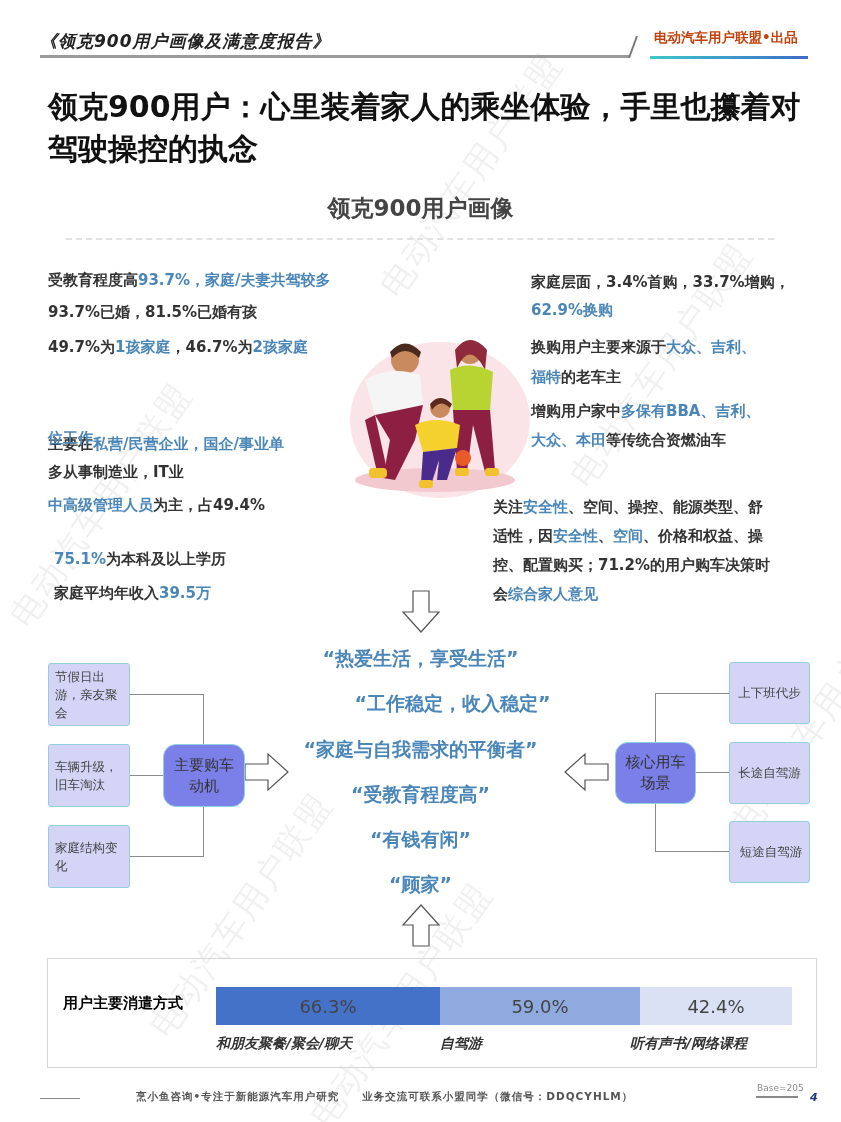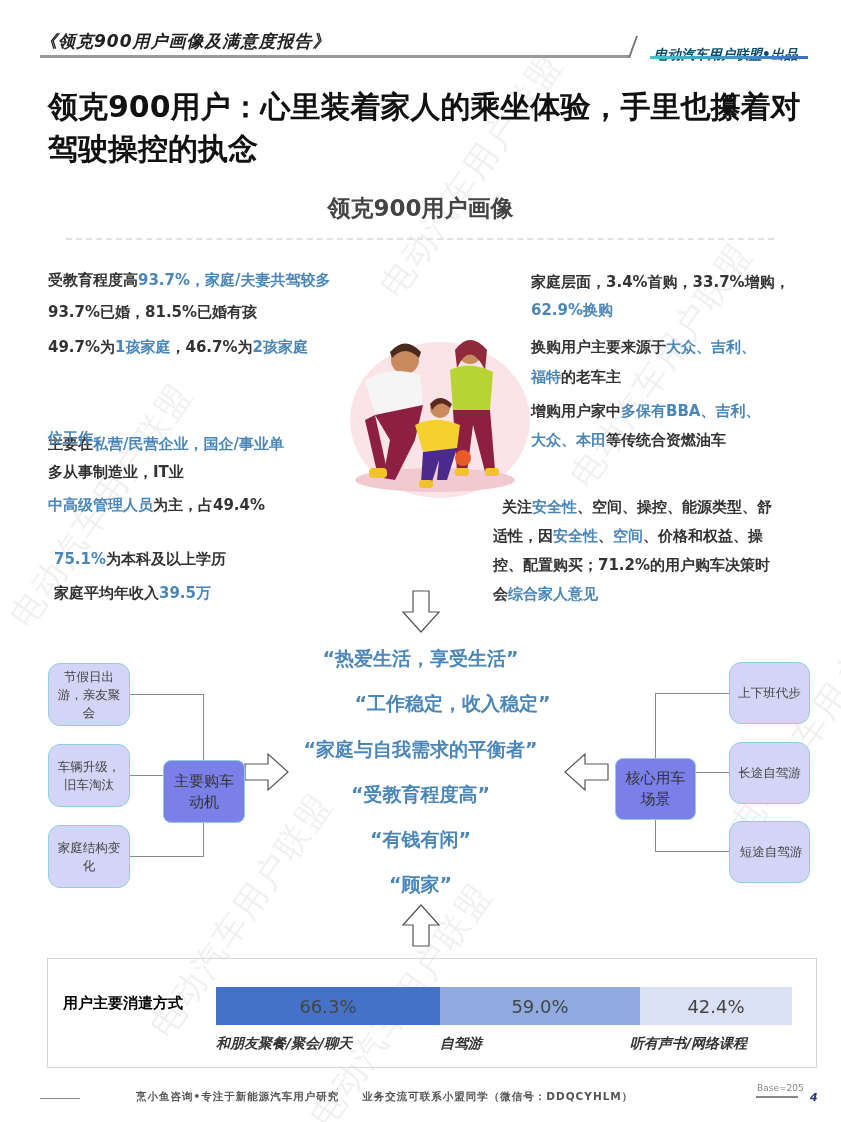--- a/index.html
+++ b/index.html
@@ -5,21 +5,21 @@
   * { margin:0; padding:0; box-sizing:border-box; }
   html, body { width:841px; height:1122px; background:#ffffff; overflow:hidden; }
   body { position:relative; font-family:"DejaVu Sans","Liberation Sans",sans-serif; color:#333; }
 
   .abs { position:absolute; }
 
   
   .report-title { left:40px; top:30px; font-size:17px; font-weight:bold; font-style:italic; color:#222; letter-spacing:1px; white-space:nowrap; }
   .header-rule { left:40px; top:55px; width:590px; height:3px; background:#9a9a9a; }
   .header-slash { left:632px; top:36px; width:2px; height:22px; background:#777; transform:skewX(-20deg); }
-  .brand { left:654px; top:46px; font-size:13.5px; font-weight:bold; font-style:italic; color:#0c4a6e; white-space:nowrap; }
+  .brand { left:654px; top:29px; font-size:13.5px; font-weight:bold; color:#c2410c; white-space:nowrap; }
   .brand-rule { left:650px; top:56px; width:158px; height:3px; background:linear-gradient(90deg,#3fc7c9,#3f6cc9); }
 
   
   .main-title { left:48px; top:86px; width:760px; font-size:30px; font-weight:bold; color:#111; line-height:42px; }
 
   .section-title { left:0; width:841px; top:193px; text-align:center; font-size:23px; font-weight:bold; color:#444; }
   .dash-rule { left:66px; top:238px; width:708px; height:0; border-top:2px dashed #e2e2e2; }
 
   
   .stat { font-size:15px; font-weight:bold; color:#333; white-space:nowrap; line-height:30px; }
@@ -28,22 +28,22 @@
   
   .illus { left:335px; top:330px; width:195px; height:168px; }
 
   
   .arrow svg { display:block; }
 
   
   .quote { left:0; width:841px; text-align:center; font-size:19px; font-weight:bold; color:#4a86b8; }
 
   
-  .leaf { background:#d4d4f7; border:1px solid #8fd0dc; border-radius:12px; font-size:12.5px; color:#444; display:flex; align-items:center; justify-content:center; text-align:center; line-height:18px; padding:2px 6px; }
-  .hub { background:#7b7fe8; border:1px solid #8fd0dc; border-radius:8px; font-size:15px; color:#333; display:flex; align-items:center; justify-content:center; text-align:center; line-height:21px; padding:4px;margin-top:16px; }
+  .leaf { background:#d4d4f7; border:1px solid #8fd0dc; border-radius:3px; font-size:12.5px; color:#444; display:flex; align-items:center; justify-content:center; line-height:18px; padding:2px 6px; }
+  .hub { background:#7b7fe8; border:1px solid #8fd0dc; border-radius:13px; font-size:15px; color:#333; display:flex; align-items:center; justify-content:center; text-align:center; line-height:21px; padding:4px; }
   .line-h { height:1px; background:#8a8a8a; }
   .line-v { width:1px; background:#8a8a8a; }
 
   
   .chart-frame { left:47px; top:958px; width:770px; height:110px; border:1px solid #d6d6d6; }
   .chart-label { left:63px; top:994px; font-size:15px; font-weight:bold; color:#000000; white-space:nowrap; }
   .bar-seg { top:987px; height:38px; display:flex; align-items:center; justify-content:center; font-size:18px; color:#444; }
   .bar-cat { top:1035px; font-size:14px; font-weight:bold; color:#333; text-align:left; white-space:nowrap;font-style:italic; }
 
   
@@ -135,21 +135,21 @@
 <div class="abs stat" style="left:531px;top:362px;">
   <span class="hl">福特</span><span>的老车主</span>
 </div>
 <div class="abs stat" style="left:531px;top:396px;">
   <span>增购用户家中</span><span class="hl">多保有BBA、吉利、</span>
 </div>
 <div class="abs stat" style="left:531px;top:425px;">
   <span class="hl">大众、本田</span><span>等传统合资燃油车</span>
 </div>
 
-<div class="abs stat" style="left:493px;top:492px;margin-left:9px;">
+<div class="abs stat" style="left:493px;top:492px;">
   <span>关注</span><span class="hl">安全性</span><span>、空间、操控、能源类型、舒</span>
 </div>
 <div class="abs stat" style="left:493px;top:521px;">
   <span>适性，因</span><span class="hl">安全性</span><span>、</span><span class="hl">空间</span><span>、价格和权益、操</span>
 </div>
 <div class="abs stat" style="left:493px;top:550px;">控、配置购买；71.2%的用户购车决策时</div>
 <div class="abs stat" style="left:493px;top:579px;">
   <span>会</span><span class="hl">综合家人意见</span>
 </div>
 

